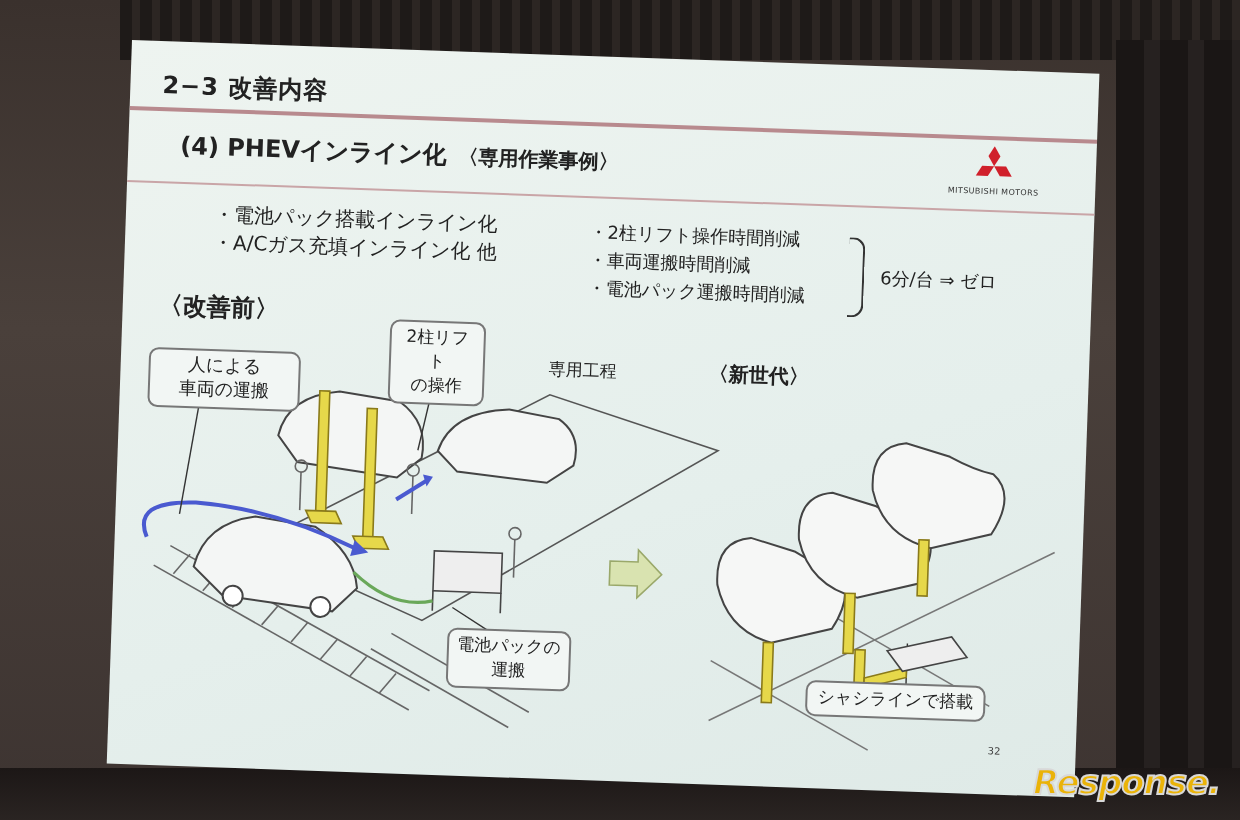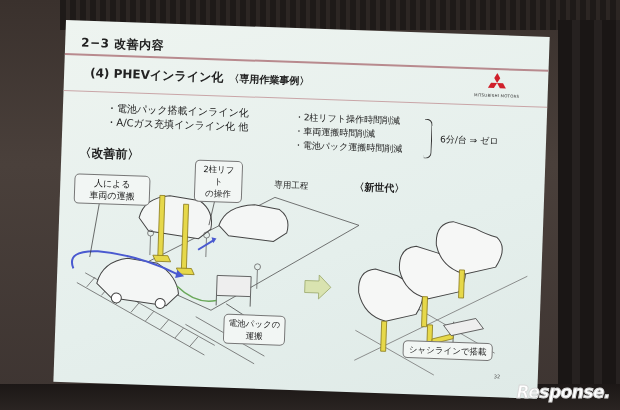--- a/index.html
+++ b/index.html
@@ -88,21 +88,21 @@
 
   .page-number {
     position: absolute; left: 440px; top: 338px; font-size: 5px; color: #444;
   }
 
   .illustration { position: absolute; left: 0; top: 0; }
 
   .watermark {
     position: absolute; right: 10px; top: 382px;
     font-family: "DejaVu Sans", sans-serif; font-weight: bold; font-style: italic;
-    font-size: 17px; color: #ffffff; letter-spacing: -0.5px;
+    font-size: 17px; color: #eab308; letter-spacing: -0.5px;
     -webkit-text-stroke: 1px #d8d8d8;
   }
 </style>
 </head>
 <body>
 
 <div class="room"></div>
 <div class="curtain-top"></div>
 <div class="curtain-right"></div>
 <div class="floor"></div>

